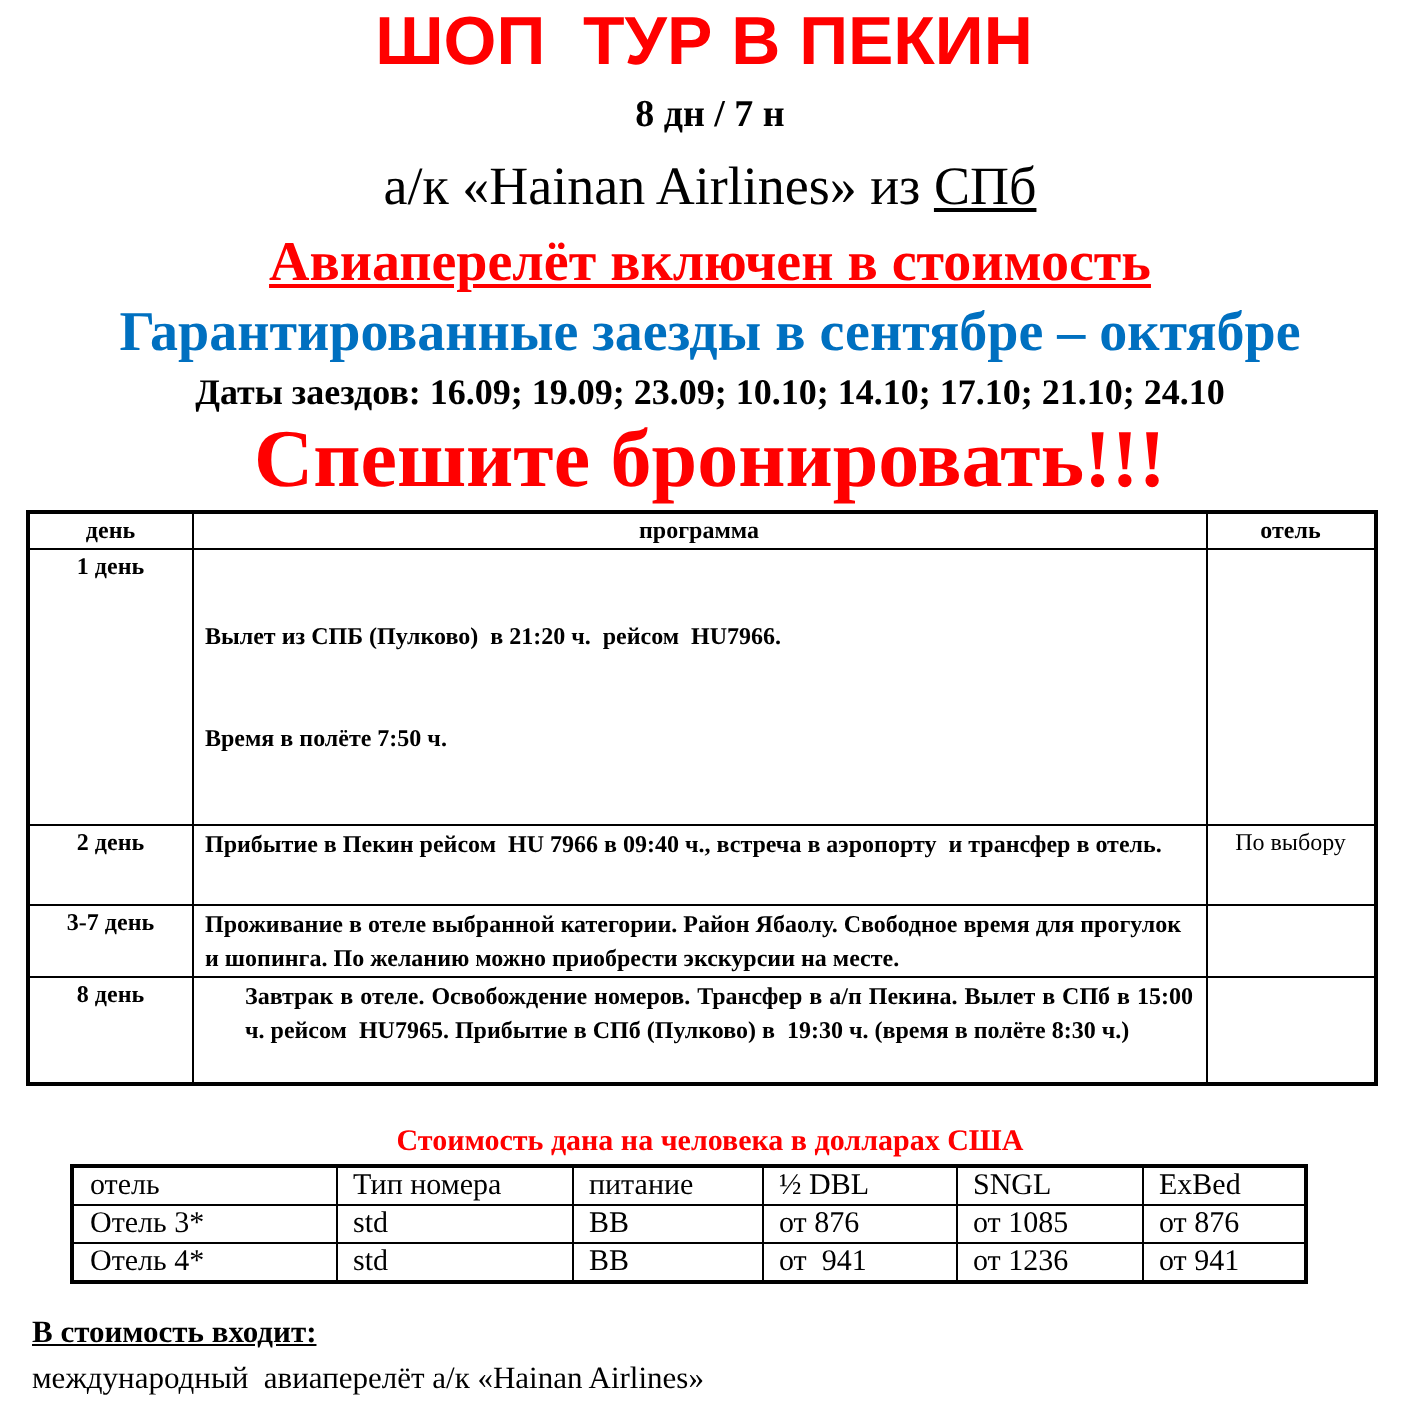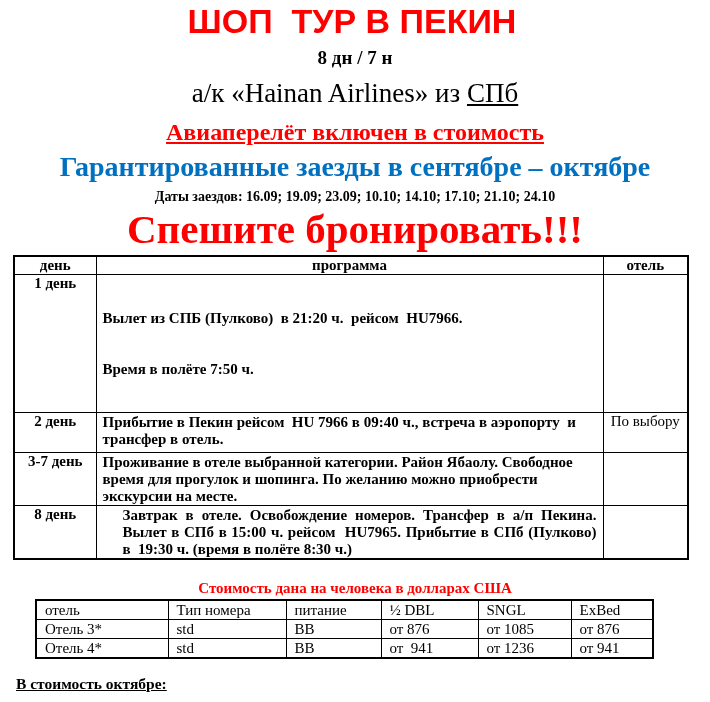--- a/index.html
+++ b/index.html
@@ -30,53 +30,53 @@
   }
   .airline {
     margin-top: 8px;
     font-size: 27px;
     line-height: 28px;
   }
   .airline .uline { text-decoration: underline; }
   .flight-included {
     margin-top: 13px;
     font-weight: bold;
-    font-size: 24px;
+    font-size: 28px;
     line-height: 24px;
     color: #ff0000;
     text-decoration: underline;
   }
   .guaranteed {
     margin-top: 7px;
     font-weight: bold;
     font-size: 28px;
     line-height: 31px;
     color: #0070c0;
   }
   .dates {
     margin-top: 5px;
     font-weight: bold;
-    font-size: 14px;
+    font-size: 18px;
     line-height: 19px;
   }
   .hurry {
     margin-top: 4px;
     font-weight: bold;
     font-size: 41px;
     line-height: 38px;
     color: #ff0000;
   }
   table {
     border-collapse: collapse;
     table-layout: fixed;
   }
   .program-table {
     margin: 7px 0 0 13px;
     width: 674px;
-    font-size: 15px;
+    font-size: 12px;
   }
   .program-table td {
     border: 1px solid #000;
     vertical-align: top;
     line-height: 17px;
     padding: 0 4px;
     white-space: pre-wrap;
   }
   .program-table { border: 2px solid #000; }
   .program-table .th td {
@@ -220,19 +220,19 @@
     <td>std</td>
     <td>BB</td>
     <td>от  941</td>
     <td>от 1236</td>
     <td>от 941</td>
   </tr>
 </tbody>
   </table>
 
 <div class="bottom">
-  <div class="section-title">В стоимость октябре:</div>
+  <div class="section-title">В стоимость входит:</div>
   <div class="included-items">
     <div class="item">международный  авиаперелёт а/к «Hainan Airlines»</div>
 
   </div>
 
 </div>
 
 </body></html>

